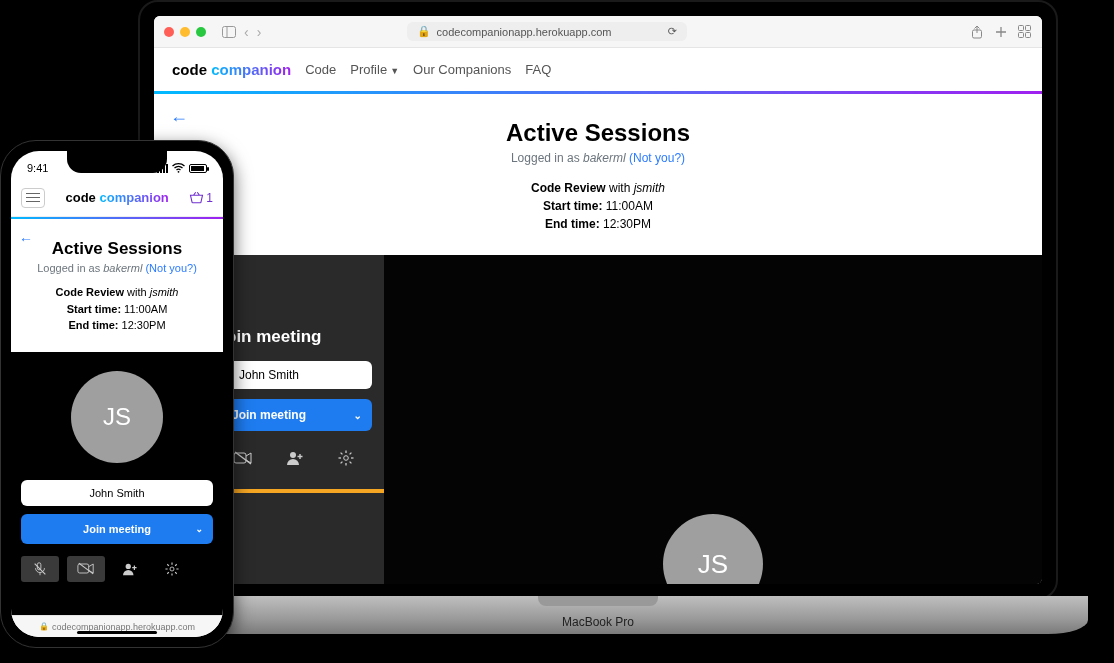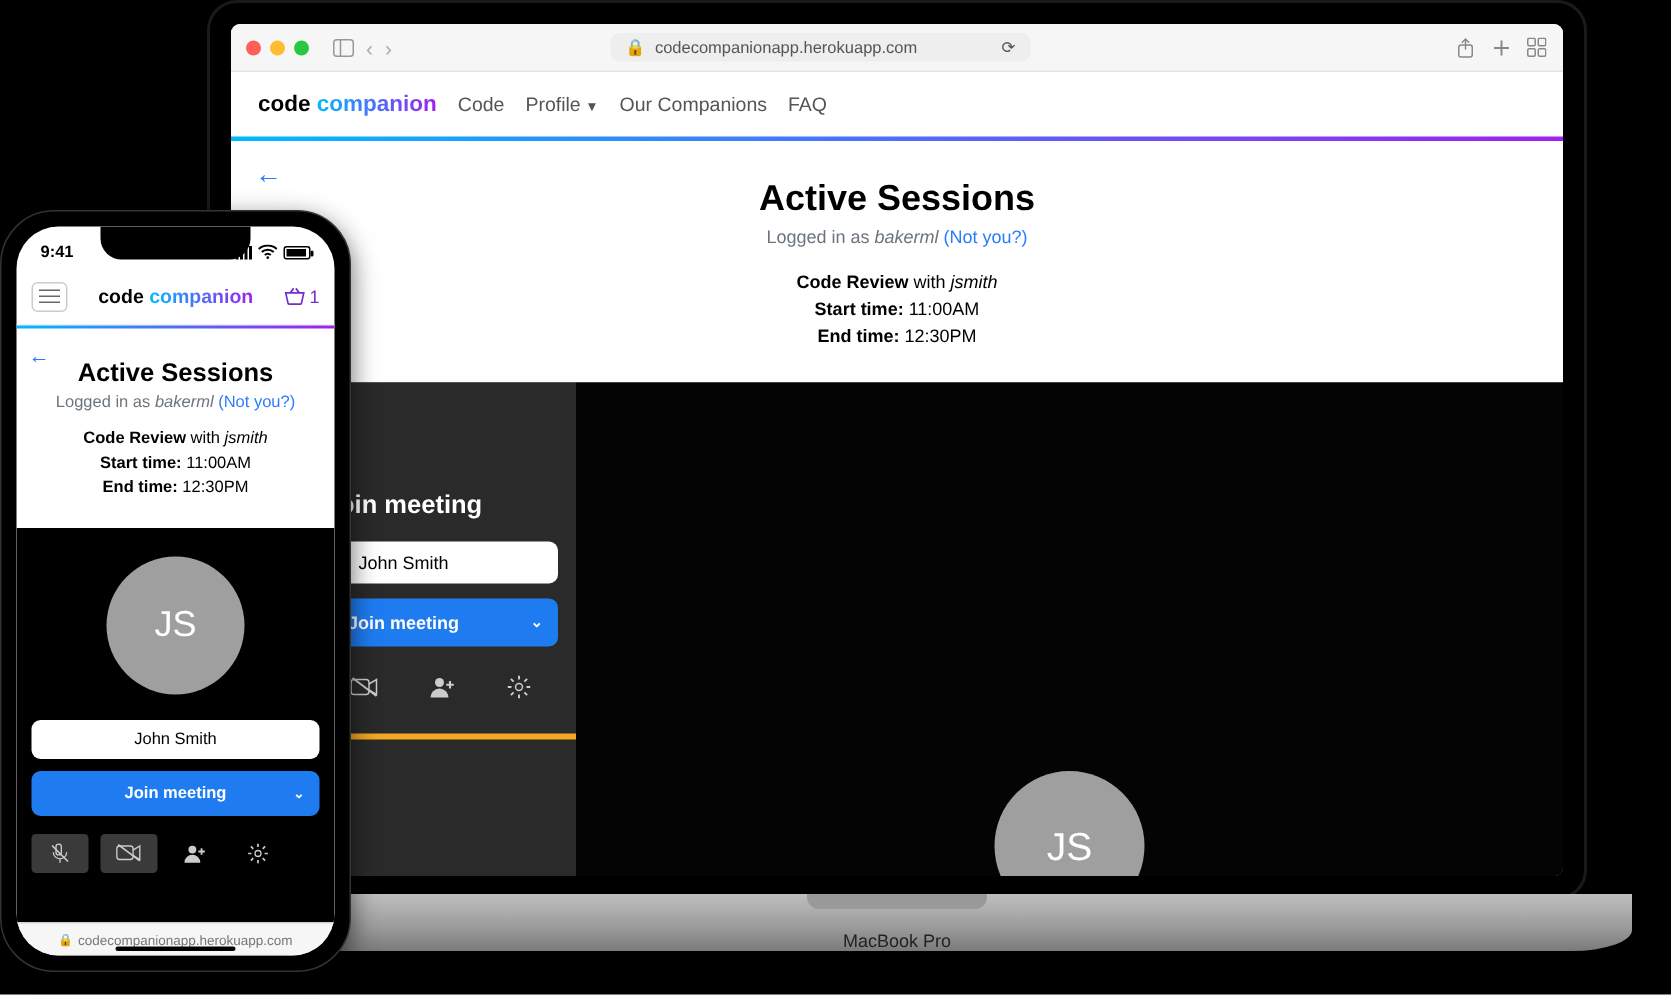--- a/index.html
+++ b/index.html
@@ -35,21 +35,21 @@
     display: flex;
     flex-direction: column;
   }
   .laptop-base {
     position: absolute;
     left: 0; top: 596px;
     width: 980px; height: 38px;
     background: linear-gradient(#bfbfbf, #9a9a9a 60%, #7a7a7a);
     border-radius: 0 0 40px 40px / 0 0 14px 14px;
     display: flex;
-    align-items: flex-end;
+    align-items: center;
     justify-content: center;
   }
   .laptop-notch {
     width: 120px; height: 10px;
     background: #999;
     border-radius: 0 0 8px 8px;
     position: absolute;
     top: 0;
   }
   .laptop-brand {
@@ -201,21 +201,21 @@
     background:#000;
     border-radius: 0 0 14px 14px;
     z-index:5;
   }
   .statusbar {
     height:28px;
     display:flex;
     align-items:center;
     justify-content:space-between;
     padding: 6px 16px 0 16px;
-    font-size:11px; font-weight:700;
+    font-size:11px; font-weight:400;
   }
   .sb-right { display:flex; gap:4px; align-items:center;}
   .bars { display:flex; gap:1px; align-items:flex-end;}
   .bars span { width:2px; background:#000; display:block;}
   .bars span:nth-child(1){height:3px;} .bars span:nth-child(2){height:5px;}
   .bars span:nth-child(3){height:7px;} .bars span:nth-child(4){height:9px;}
   .wifi { font-size:11px;}
   .batt { width:18px; height:9px; border:1px solid #000; border-radius:2px; position:relative;}
   .batt::after{content:'';position:absolute;right:-3px;top:2px;width:2px;height:4px;background:#000;border-radius:1px;}
   .batt i{display:block;width:13px;height:5px;background:#000;margin:1px;}

